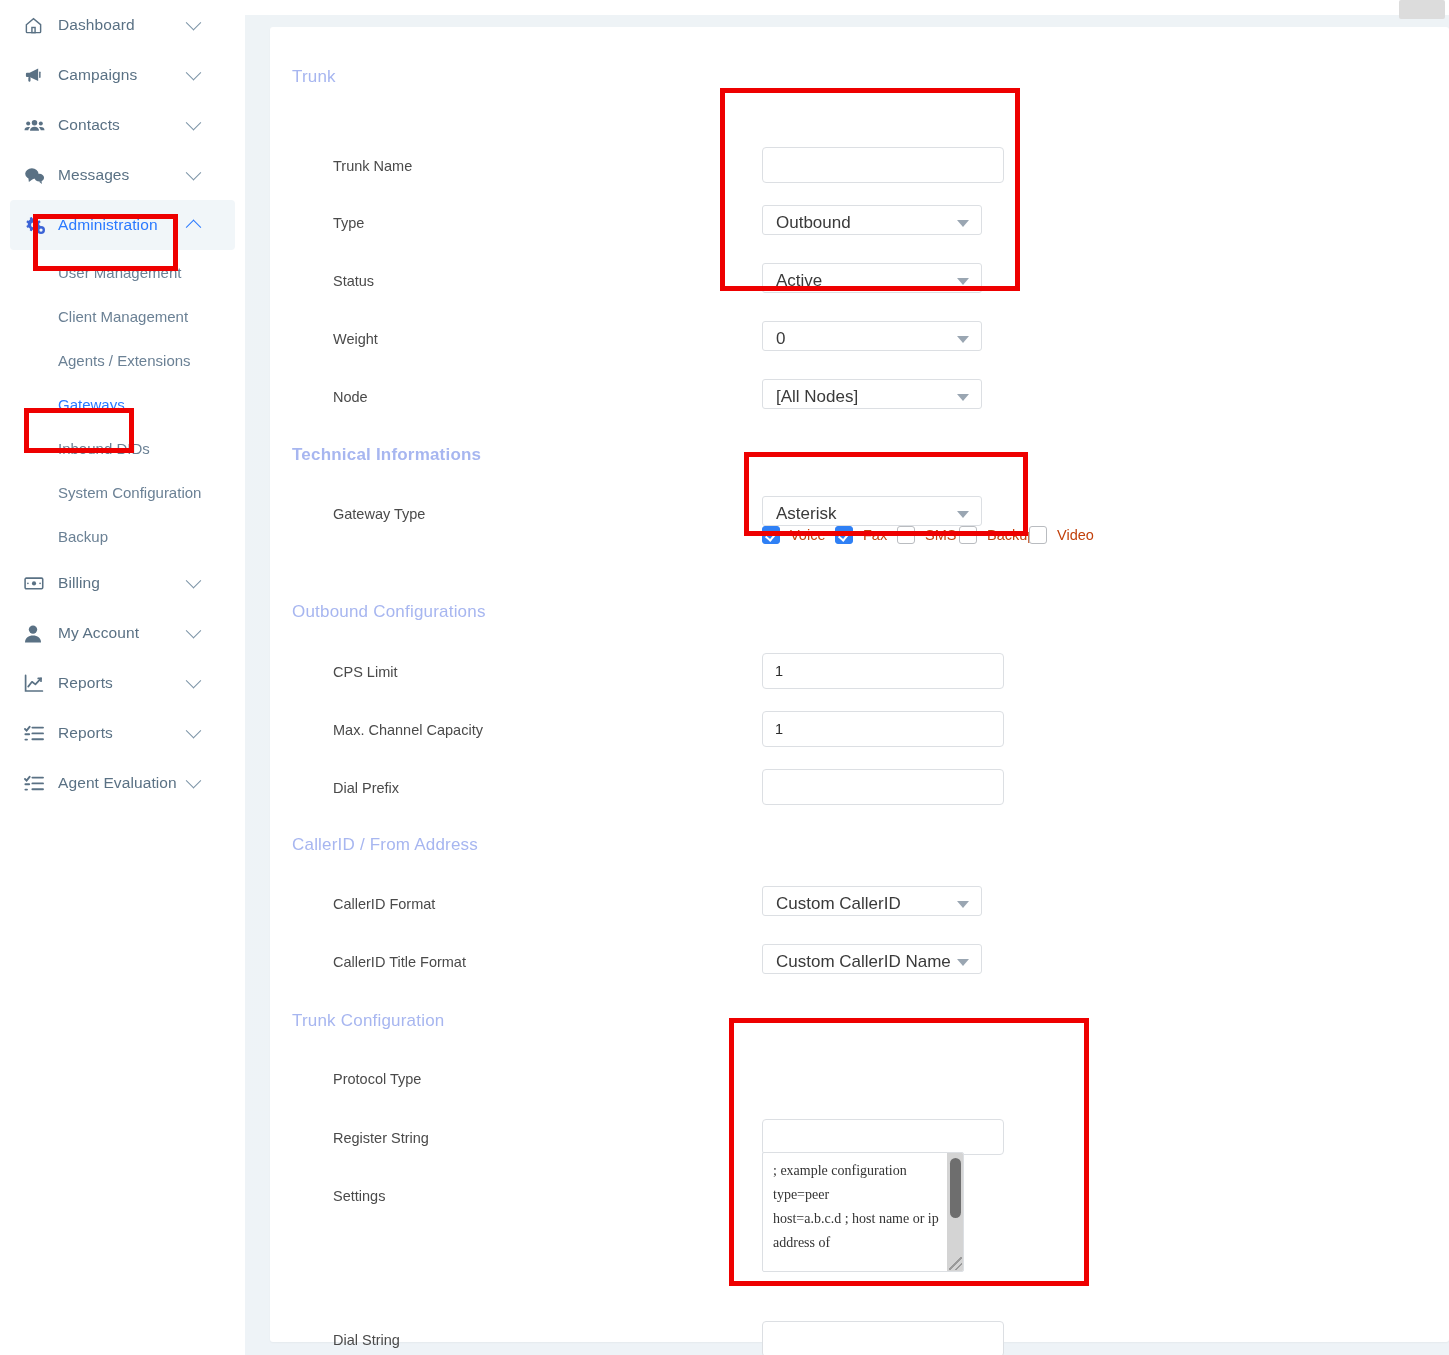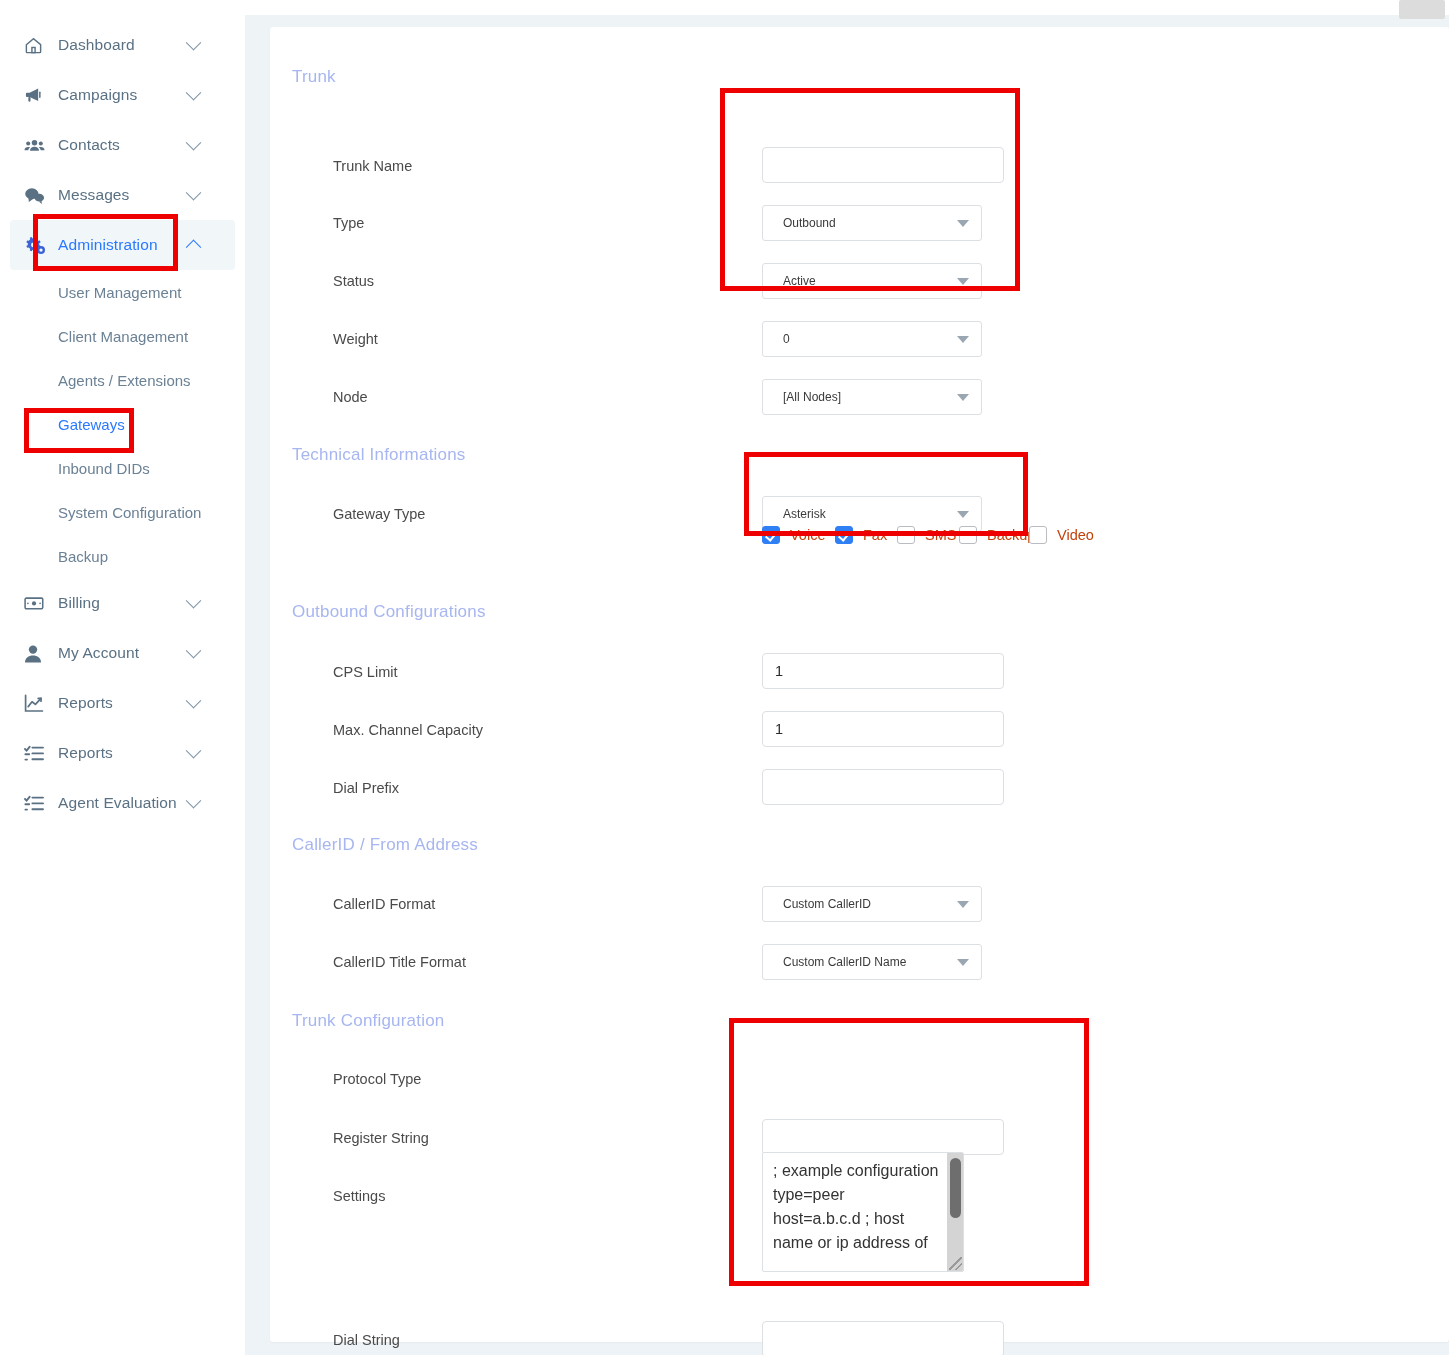--- a/index.html
+++ b/index.html
@@ -10,21 +10,20 @@
     font-family: "Liberation Sans", sans-serif;
     overflow: hidden;
     position: relative;
   }
 
   
   #sidebar {
     position: absolute; left:0; top:0;
     width: 245px; height: 1355px;
     background: #ffffff;
-    padding-top: 20px;
   }
   .nav-row {
     position: relative;
     display: flex; align-items: center;
     height: 50px;
     margin: 0 10px;
     border-radius: 4px;
     padding-left: 14px;
     cursor: pointer;
   }
@@ -101,27 +100,27 @@
     background:#fff;
     font-size:14.5px;
     color:#2b2b2b;
     padding: 0 12px;
     line-height: 34px;
     font-family:"Liberation Sans", sans-serif;
     outline:none;
   }
   .f-select {
     position:absolute;
-    height: 36px;
+    height: 30px;
     border:1px solid #dcdfe3;
     border-radius:3px;
     background:#fff;
-    font-size:12px;
+    font-size:17px;
     color:#3a3a3a;
-    padding: 0 20px;
+    padding: 0 13px;
     line-height: 34px;
     white-space:nowrap;
   }
   .caret {
     position:absolute; right:12px; top:14px;
     width:0;height:0;
     border-left:6px solid transparent;
     border-right:6px solid transparent;
     border-top:7px solid #9aa6b2;
   }
@@ -156,22 +155,22 @@
   #ta-wrap {
     position:absolute; left:762px; top:1152px;
     width:202px; height:120px;
     border:1px solid #dcdfe3;
     background:#fff; border-radius:2px;
     overflow:hidden;
   }
   #ta-text {
     position:absolute; left:10px; top:6px;
     width:168px;
-    font-size:16px; line-height:24px; color:#333;
-    white-space:pre-wrap; word-wrap:break-word;
+    font-size:14px; line-height:24px; color:#333;
+    white-space:pre-wrap; word-wrap:break-word;font-family:Liberation Serif, serif;
   }
   #ta-sb {
     position:absolute; right:0; top:0;
     width:16px; height:118px; background:#d4d4d4;
   }
   #ta-thumb {
     position:absolute; left:3px; top:5px;
     width:11px; height:60px;
     background:#6e6e6e; border-radius:6px;
   }
@@ -376,21 +375,21 @@
       <span>0</span>
       <span class="caret"></span>
     </div>
 
     <div class="f-label" style="left:63px; top:362px;">Node</div>
     <div class="f-select" style="left:492px; top:352px; width:220px;">
       <span>[All Nodes]</span>
       <span class="caret"></span>
     </div>
 
-    <div class="sect-title" style="left:22px; top:418px;">Technical Informations</div>
+    <div class="sect-title" style="left:22px; top:418px;font-weight:bold;">Technical Informations</div>
 
     <div class="f-label" style="left:63px; top:479px;">Gateway Type</div>
     <div class="f-select" style="left:492px; top:469px; width:220px;">
       <span>Asterisk</span>
       <span class="caret"></span>
     </div>
 
     <div class="sect-title" style="left:22px; top:575px;">Outbound Configurations</div>
 
     <div class="f-label" style="left:63px; top:637px;">CPS Limit</div>

